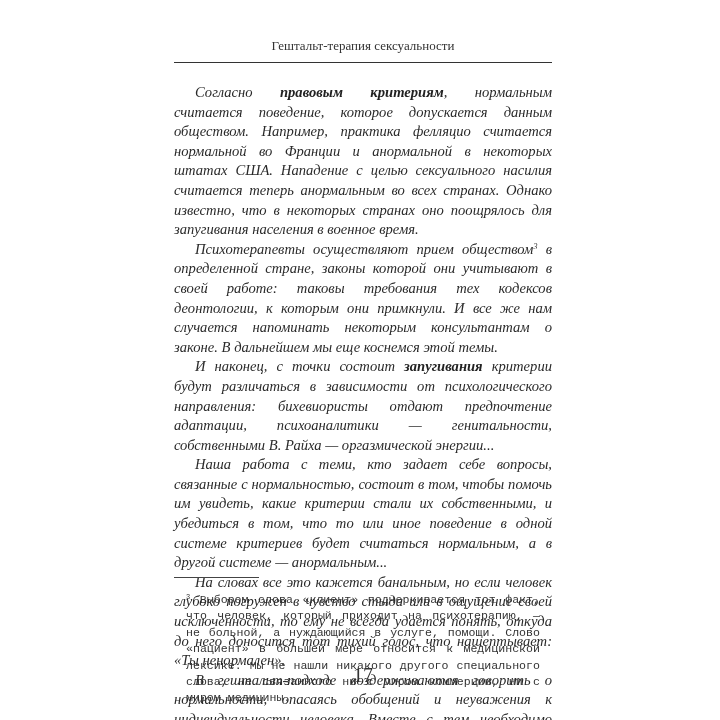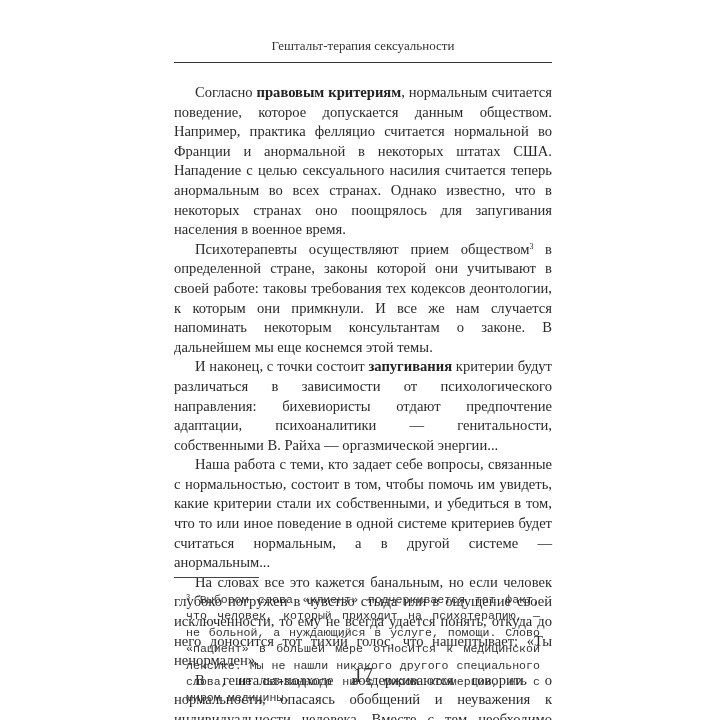--- a/index.html
+++ b/index.html
@@ -5,21 +5,21 @@
   html, body { margin:0; padding:0; background:#ffffff; }
   body { width:720px; height:720px; position:relative; overflow:hidden;
          font-family:"Liberation Serif", "DejaVu Serif", serif; color:#2a2a2a; }
   .page { position:absolute; left:174px; top:0; width:378px; }
   .running-head { position:absolute; top:38px; left:0; width:378px; text-align:center;
                   font-size:13px; color:#333; }
   .head-rule { position:absolute; top:62px; left:0; width:378px; height:0;
                border-top:1.2px solid #333; }
   .body { position:absolute; top:83px; left:0; width:378px; font-size:14.6px;
           line-height:19.6px; text-align:justify; }
-  .body p { margin:0; text-indent:21px; hyphens:manual; }
+  .body p { margin:0; text-indent:21px; hyphens:manual;font-style:italic; }
   .body b { font-weight:bold; color:#222; }
   sup { font-size:8px; line-height:0; vertical-align:5px; }
   .fn-rule { position:absolute; top:577px; left:0; width:85px; border-top:1px solid #444; }
   .footnote { position:absolute; top:580px; left:0; width:378px; font-size:11.6px;
               line-height:16.4px; text-align:justify; color:#333; }
   .footnote p { margin:12px;font-family:Liberation Mono, monospace; }
   .footnote sup { font-size:7px; vertical-align:4px; }
   .page-number { position:absolute; top:664px; left:0; width:378px; text-align:center;
                  font-size:20px; color:#333; }
 </style>

